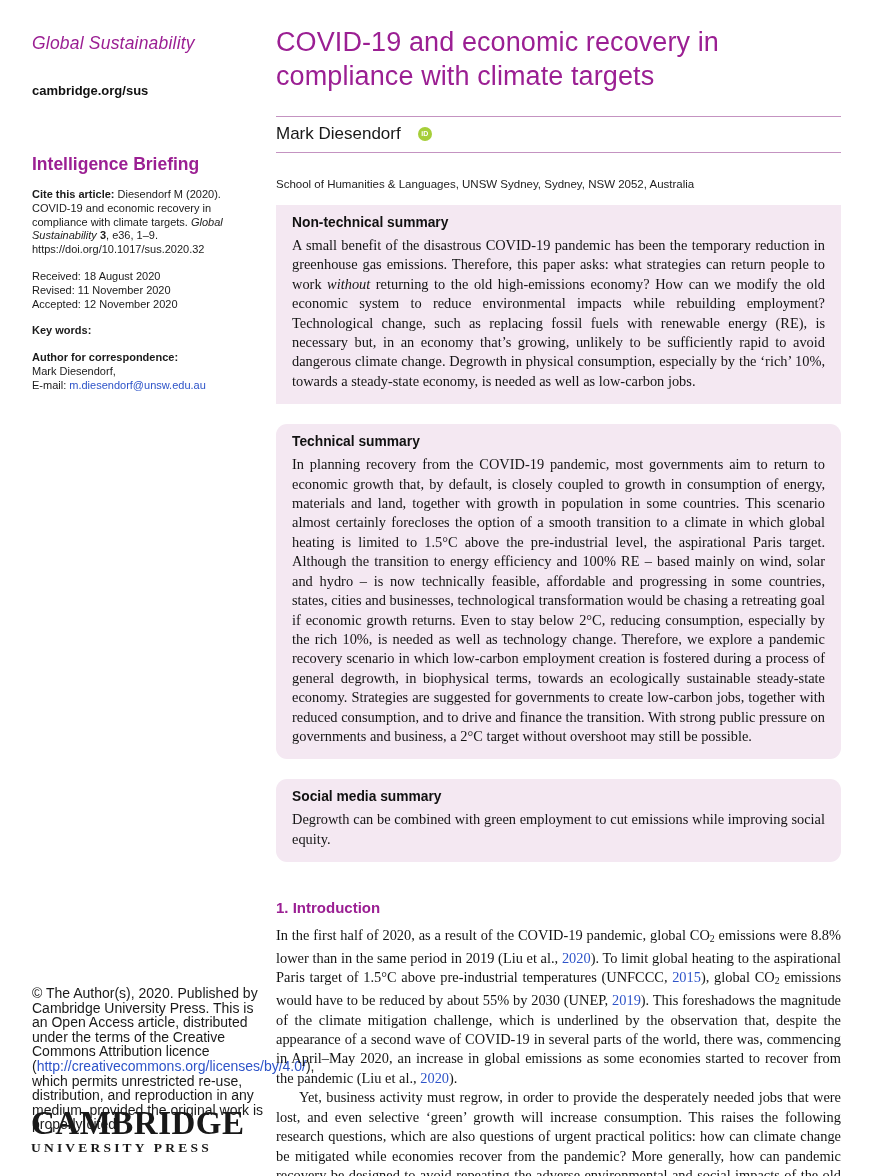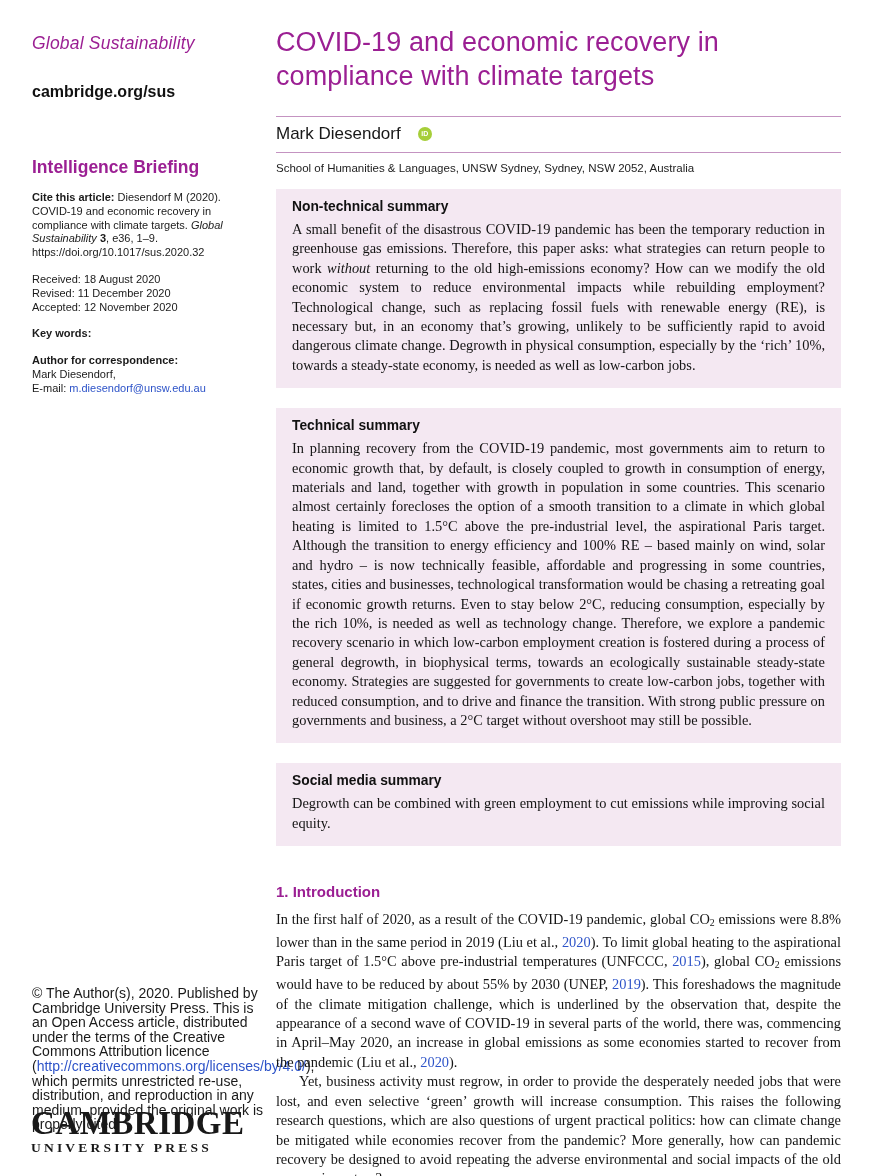--- a/index.html
+++ b/index.html
@@ -15,21 +15,21 @@
 
   
   .sidebar {
     position: absolute; left: 32px; top: 33px; width: 228px;
   }
   .journal-name {
     font-style: italic; font-size: 17.5px; color: #9b1f93; font-weight: 500;
     letter-spacing: 0.2px;
   }
   .journal-url {
-    margin-top: 29px; font-weight: bold; font-size: 16px; color: #111;
+    margin-top: 29px; font-weight: bold; font-size: 13px; color: #111;
   }
   .section-label {
     margin-top: 56px; font-size: 17.5px; font-weight: bold; color: #9b1f93;
   }
   .meta {
     font-size: 11px; line-height: 13.8px; color: #1a1a1a;
     overflow-wrap: break-word;
   }
   .meta + .meta { margin-top: 13px; }
   .cite { margin-top: 13px; }
@@ -63,27 +63,27 @@
     display: flex; align-items: center; gap: 17px;
     padding: 7px 0 8px 0; font-size: 17px; color: #181818;
   }
   .orcid {
     display: inline-flex; align-items: center; justify-content: center;
     width: 14px; height: 14px; border-radius: 50%;
     background: #a6ce39; color: #ffffff;
     font-size: 7px; font-weight: bold; line-height: 14px;
   }
   .affiliation {
-    margin-top: 9px; font-size: 11.5px; color: #222;
+    margin-top: 25px; font-size: 11.5px; color: #222;
   }
 
   .summary-box {
     background: #f4e8f2; margin-top: 15px; padding: 10px 16px 13px 16px;
   }
-  .summary-box.gap { margin-top: 20px; }
+  .summary-box.gap { margin-top: 20px; border-radius: 11px; }
   .summary-heading {
     font-size: 13.8px; font-weight: bold; color: #111;
   }
   .summary-body {
     margin-top: 6px;
     font-family: "Liberation Serif", serif;
     font-size: 14.4px; line-height: 19.4px; text-align: justify; color: #141414;
   }
 
   .intro-heading {
@@ -109,21 +109,21 @@
 
   <aside class="sidebar">
     <div class="journal-name">Global Sustainability</div>
     <div class="journal-url">cambridge.org/sus</div>
     <div class="section-label">Intelligence Briefing</div>
 
     <p class="meta cite"><span class="lbl">Cite this article:</span><span> Diesendorf M (2020). COVID-19 and economic recovery in compliance with climate targets. <span class="i">Global Sustainability</span> <span class="b">3</span>, e36, 1–9. https://doi.org/10.1017/sus.2020.32</span></p>
 
     <div class="meta">
       <div>Received: 18 August 2020</div>
-      <div>Revised: 11 December 2020</div>
+      <div>Revised: 11 November 2020</div>
       <div>Accepted: 12 November 2020</div>
     </div>
 
     <div class="meta">
       <div class="lbl">Key words:</div>
     </div>
 
     <div class="meta">
       <div class="lbl">Author for correspondence:</div>
       <div>Mark Diesendorf,</div>

